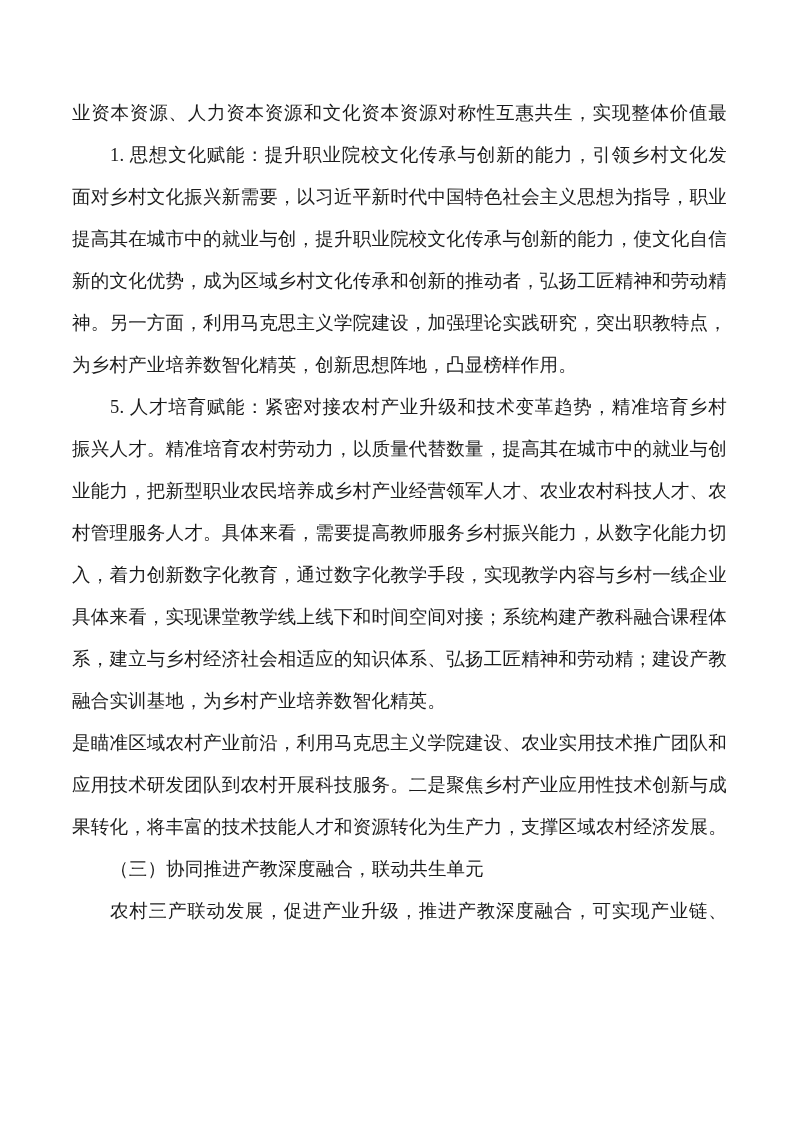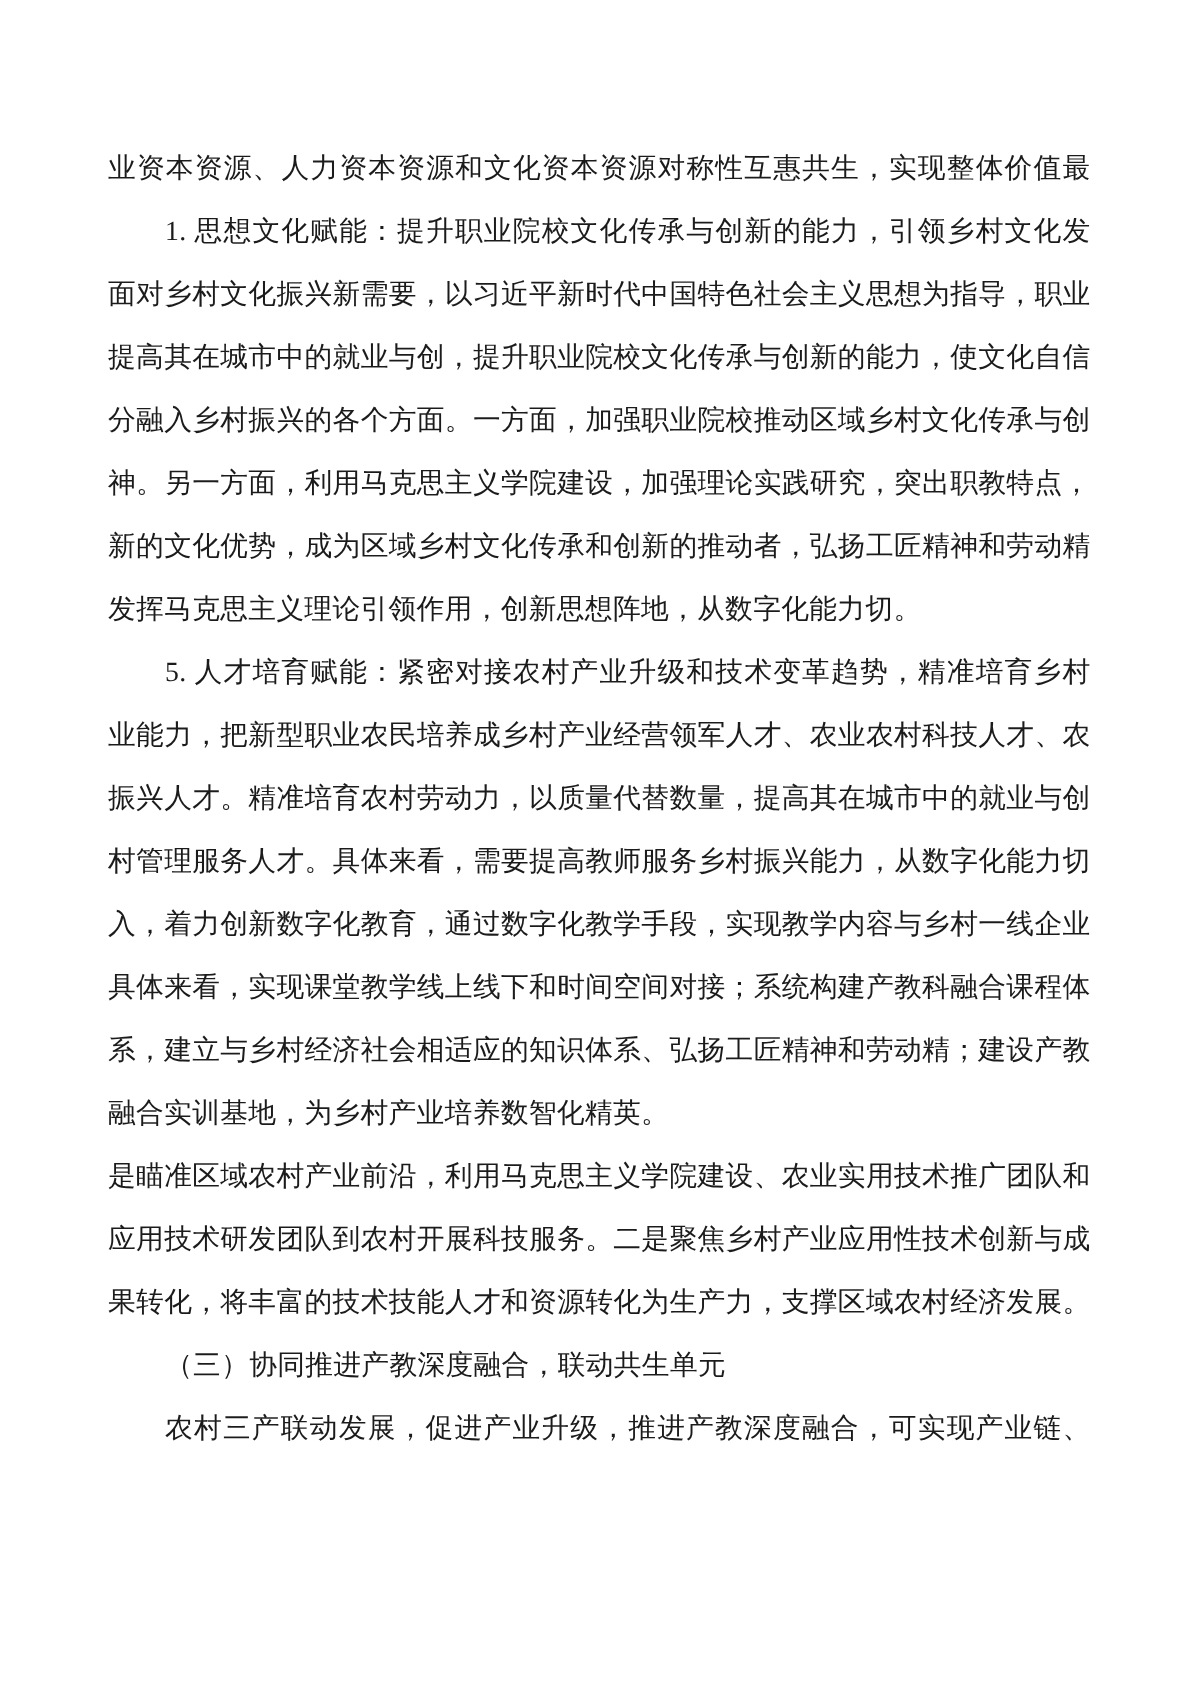--- a/index.html
+++ b/index.html
@@ -40,27 +40,26 @@
 </style>
 </head>
 <body>
 
 <div class="page">
   <div class="content" id="doc-body">
       <div class="line fill">业资本资源、人力资本资源和文化资本资源对称性互惠共生，实现整体价值最优。</div>
       <div class="line fill indent">1. 思想文化赋能：提升职业院校文化传承与创新的能力，引领乡村文化发展。</div>
       <div class="line fill">面对乡村文化振兴新需要，以习近平新时代中国特色社会主义思想为指导，职业</div>
       <div class="line fill">提高其在城市中的就业与创，提升职业院校文化传承与创新的能力，使文化自信充</div>
-      <div class="line fill">分融入乡村振兴的各个方面。一方面，加强职业院校推动区域乡村文化传承与创</div>
+      <div class="line fill">新的文化优势，成为区域乡村文化传承和创新的推动者，弘扬工匠精神和劳动精</div>
       <div class="line fill">神。另一方面，利用马克思主义学院建设，加强理论实践研究，突出职教特点，</div>
-      <div class="line fill">新的文化优势，成为区域乡村文化传承和创新的推动者，弘扬工匠精神和劳动精</div>
-      <div class="line">发挥马克思主义理论引领作用，创新思想阵地，从数字化能力切。</div>
+      <div class="line">为乡村产业培养数智化精英，创新思想阵地，凸显榜样作用。</div>
       <div class="line fill indent">5. 人才培育赋能：紧密对接农村产业升级和技术变革趋势，精准培育乡村</div>
+      <div class="line fill">振兴人才。精准培育农村劳动力，以质量代替数量，提高其在城市中的就业与创</div>
       <div class="line fill">业能力，把新型职业农民培养成乡村产业经营领军人才、农业农村科技人才、农</div>
-      <div class="line fill">振兴人才。精准培育农村劳动力，以质量代替数量，提高其在城市中的就业与创</div>
       <div class="line fill">村管理服务人才。具体来看，需要提高教师服务乡村振兴能力，从数字化能力切</div>
       <div class="line fill">入，着力创新数字化教育，通过数字化教学手段，实现教学内容与乡村一线企业</div>
       <div class="line fill">具体来看，实现课堂教学线上线下和时间空间对接；系统构建产教科融合课程体</div>
       <div class="line fill">系，建立与乡村经济社会相适应的知识体系、弘扬工匠精神和劳动精；建设产教科</div>
       <div class="line">融合实训基地，为乡村产业培养数智化精英。</div>
       <div class="line fill">是瞄准区域农村产业前沿，利用马克思主义学院建设、农业实用技术推广团队和</div>
       <div class="line fill">应用技术研发团队到农村开展科技服务。二是聚焦乡村产业应用性技术创新与成</div>
       <div class="line fill">果转化，将丰富的技术技能人才和资源转化为生产力，支撑区域农村经济发展。</div>
       <div class="line indent">（三）协同推进产教深度融合，联动共生单元</div>
       <div class="line fill indent">农村三产联动发展，促进产业升级，推进产教深度融合，可实现产业链、教</div>

